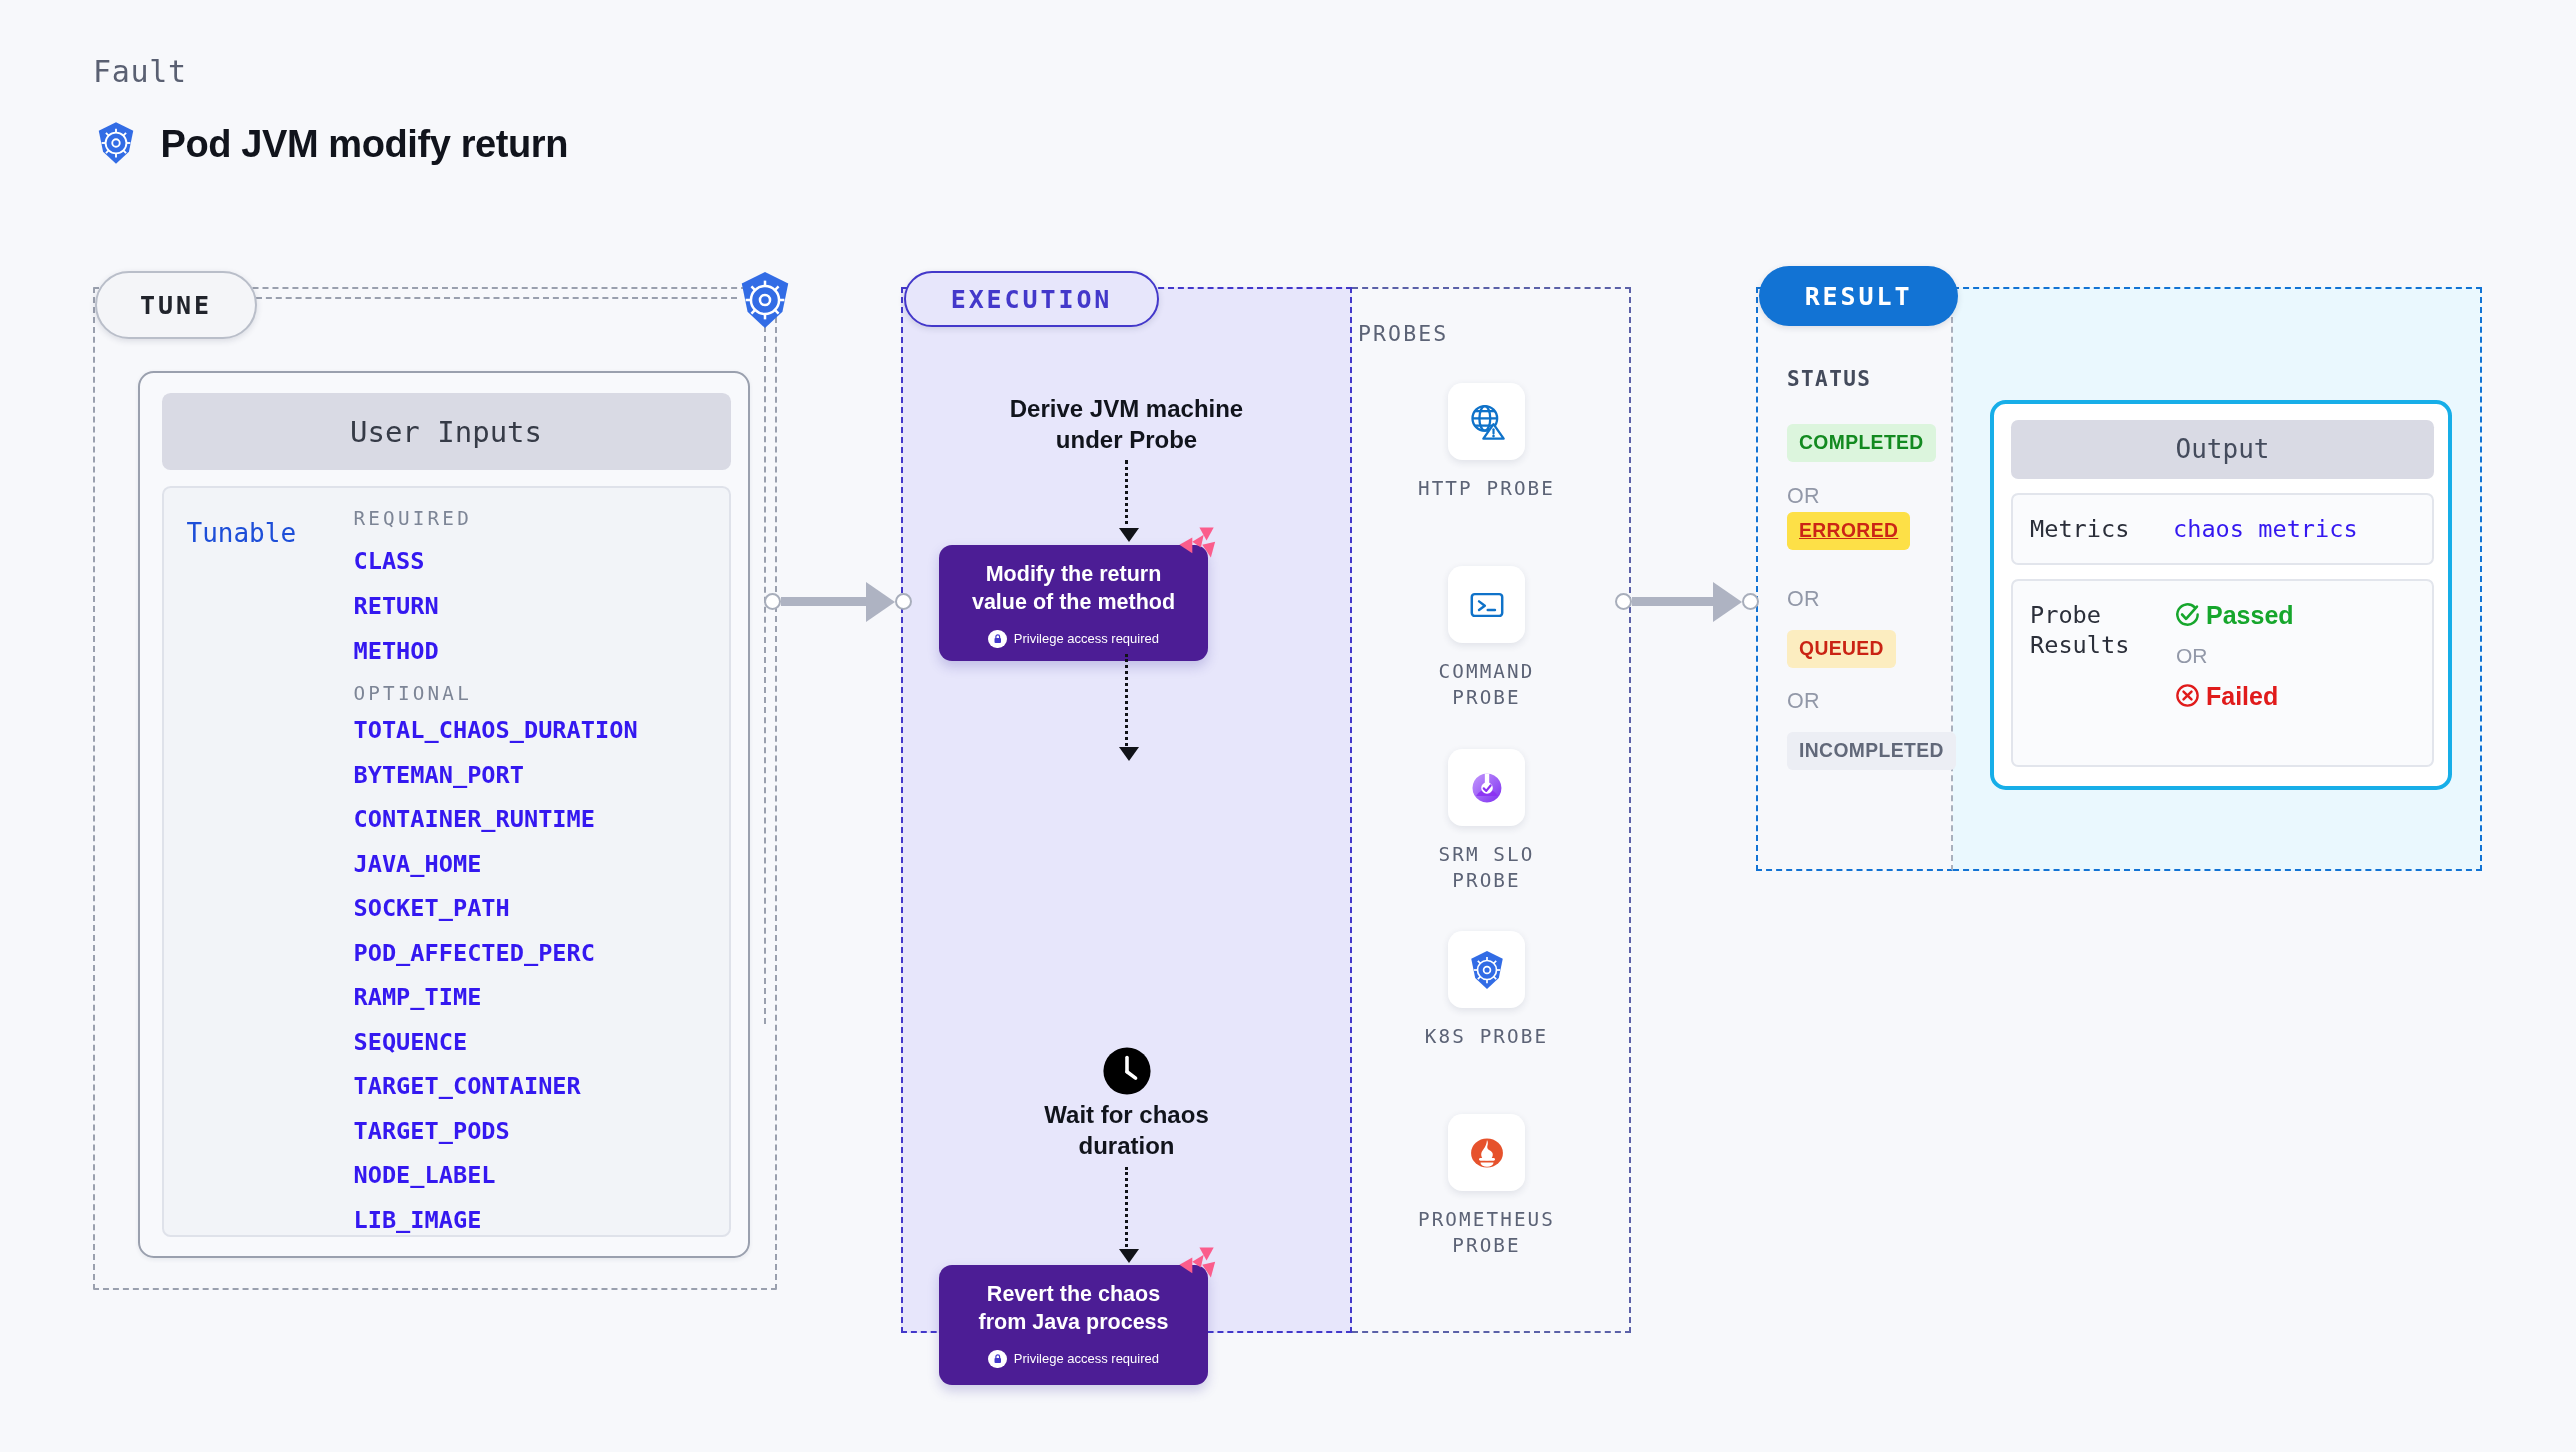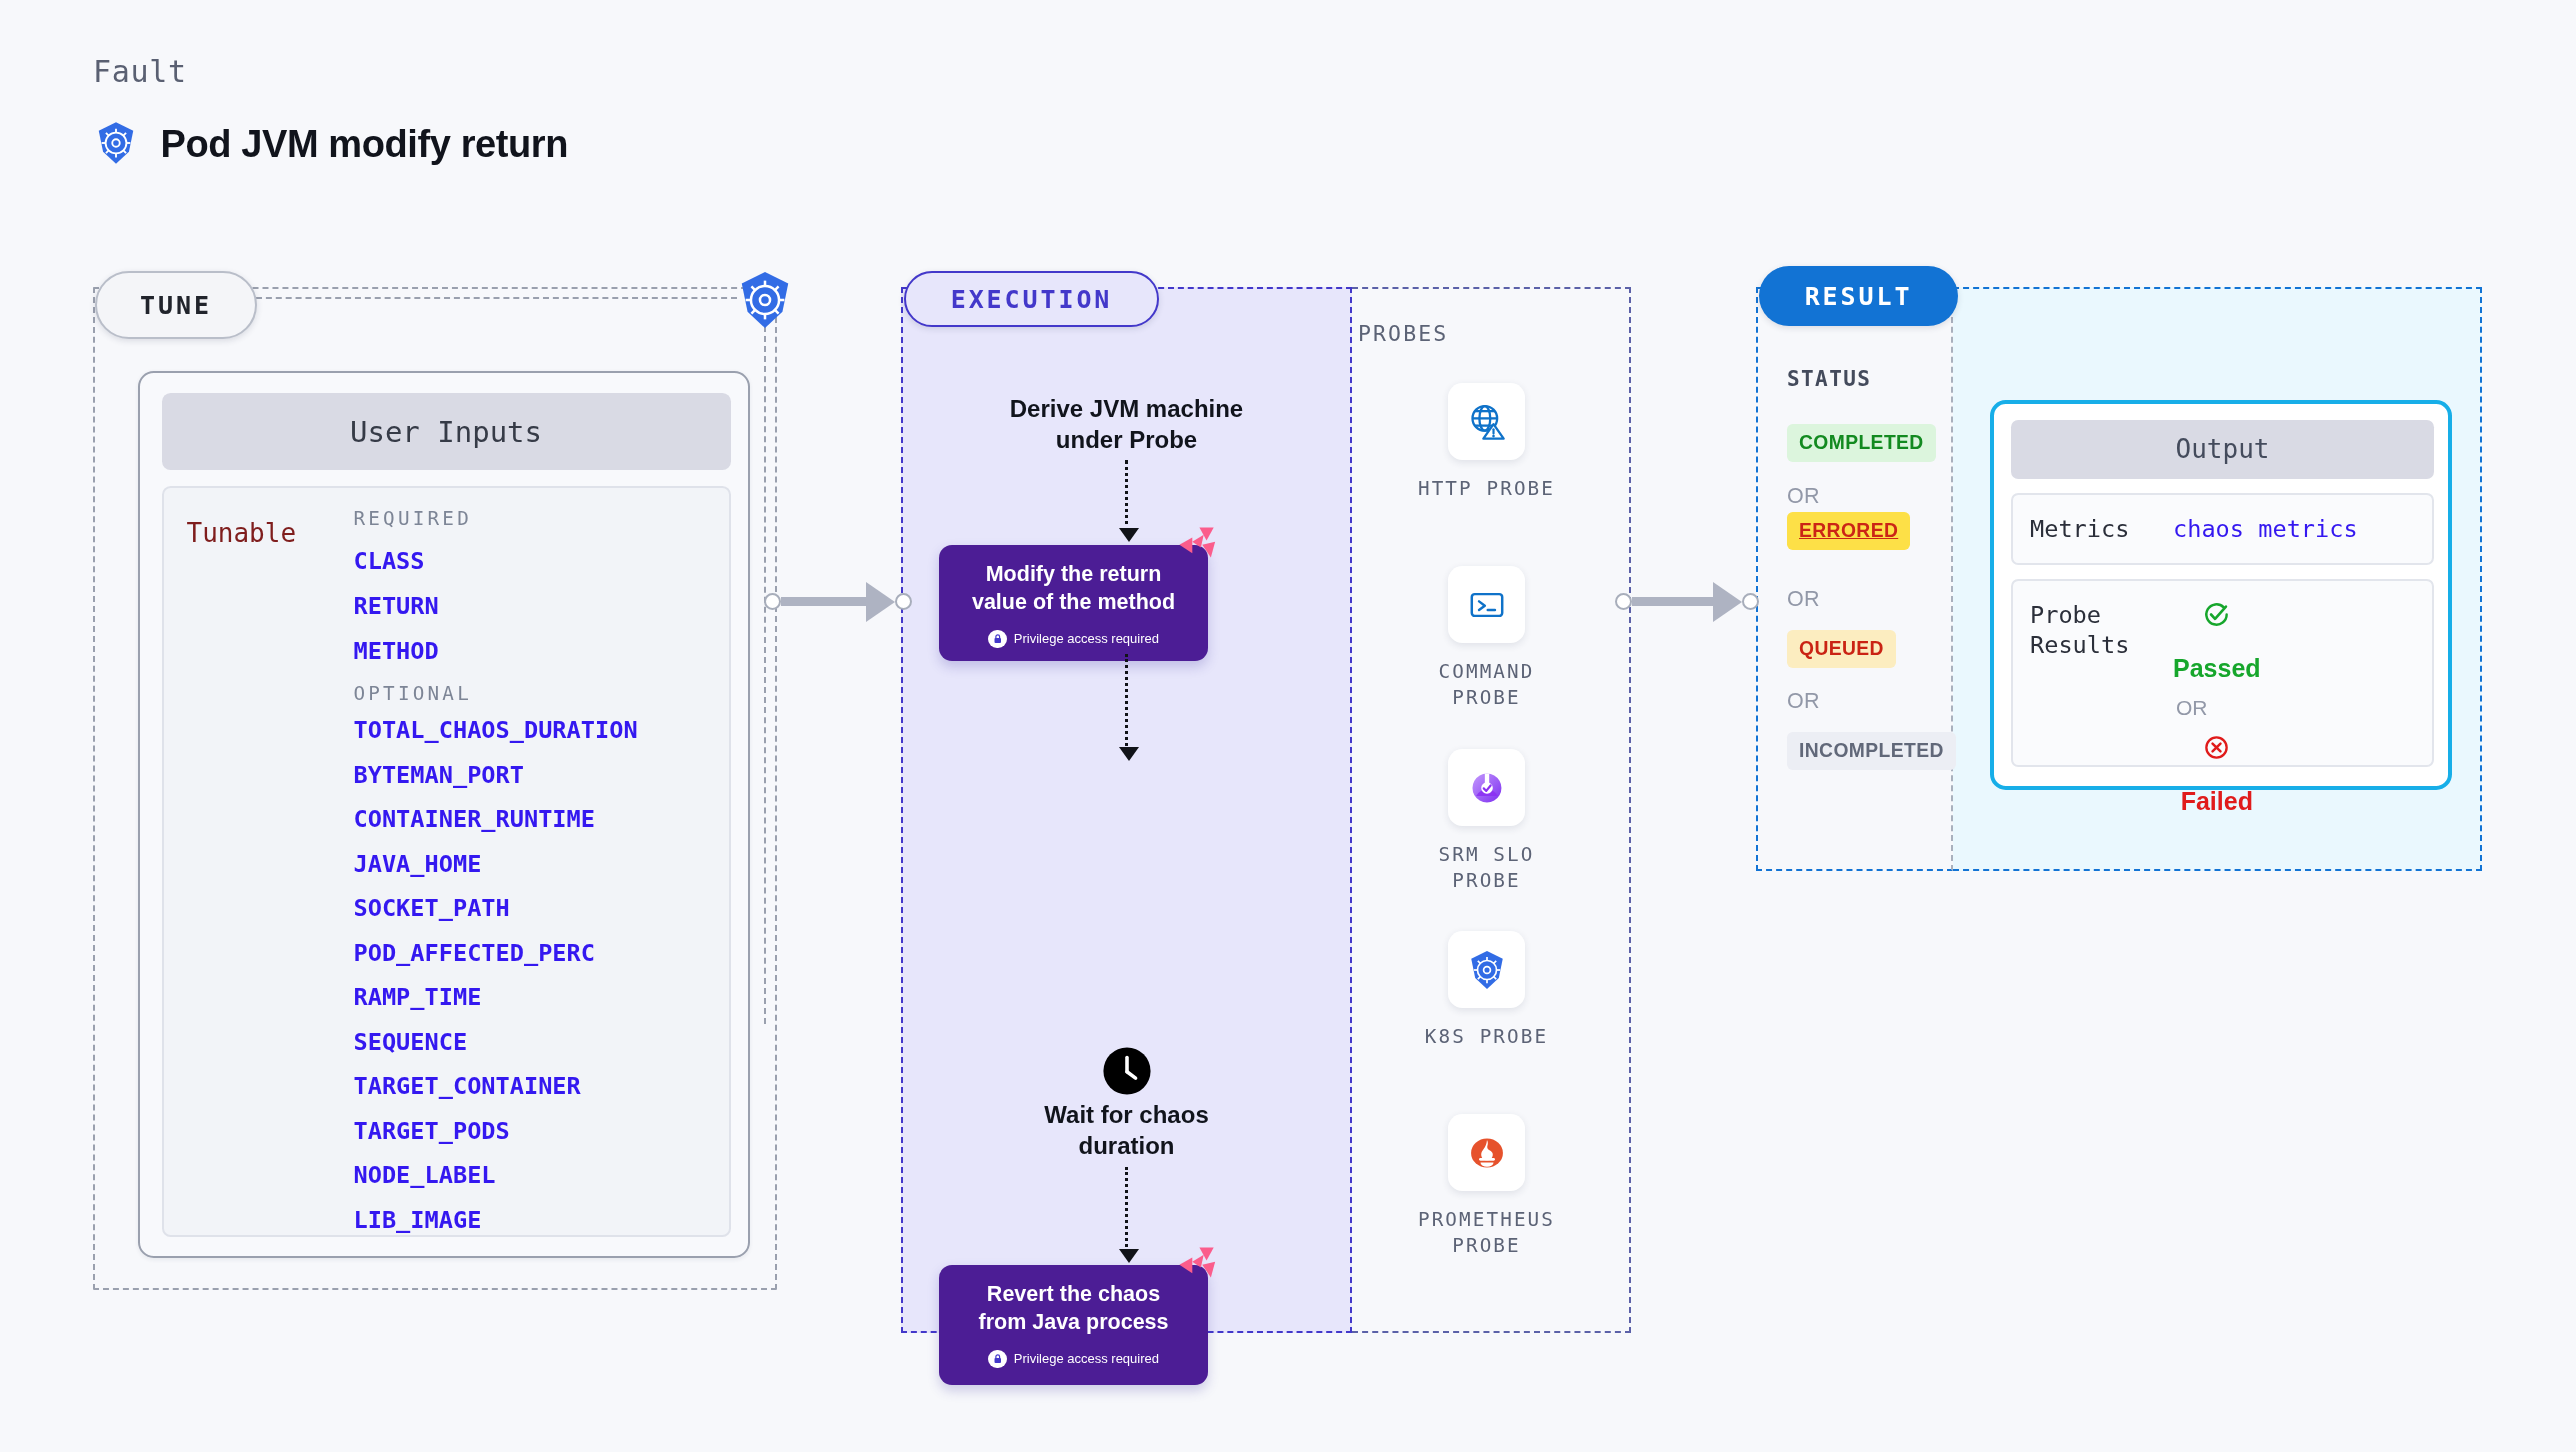--- a/index.html
+++ b/index.html
@@ -63,21 +63,21 @@
     background: #d9dae4; border-radius: 8.6px;
     display: flex; align-items: center; justify-content: center;
     font-family: "DejaVu Sans Mono", monospace; font-size: 29px; color: #363b47;
   }
   .ui-body {
     position: absolute; left: 21.5px; top: 113px; width: 569px; height: 751px;
     background: #f2f4f8; border: 2.1px solid #dfe2ea; border-radius: 8.6px;
   }
   .tunable-lbl {
     position: absolute; left: 23px; top: 30px;
-    font-family: "DejaVu Sans Mono", monospace; font-size: 26px; color: #7f1d1d;
+    font-family: "DejaVu Sans Mono", monospace; font-size: 26px; color: #1d4ed8;
   }
   .param-col { position: absolute; left: 190px; top: 18.6px; width: 365px; }
   .grp-lbl {
     font-family: "DejaVu Sans Mono", monospace; font-size: 19.3px;
     letter-spacing: 3.2px; color: #7d8596; margin-bottom: 7.2px;
   }
   .p-req {
     font-family: "DejaVu Sans Mono", monospace; font-weight: bold;
     font-size: 23.6px; color: #3418f0; margin: 17px 0 17px 0;
   }
@@ -224,21 +224,21 @@
   }
   .out-metrics { top: 89px; height: 72px; align-items: center; }
   .out-probes { top: 175px; height: 188px; }
   .out-key {
     font-family: "DejaVu Sans Mono", monospace; font-size: 23.6px;
     color: #2b2f3a; width: 143px; line-height: 1.3; flex: none;
   }
   .out-val-link {
     font-family: "DejaVu Sans Mono", monospace; font-size: 23.6px; color: #3418f0;
   }
-  .res-line { display: flex; align-items: center; gap: 23px; flex-direction: column; }
+  .res-line { display: flex; align-items: center; gap: 4px; }
   .res-pass { font-size: 25px; font-weight: bold; color: #16a62c; }
   .res-fail { font-size: 25px; font-weight: bold; color: #e01b1b; }
   .res-or { font-size: 21px; color: #9298a8; margin: 13px 0 13px 2.9px; }
 </style>
 </head>
 <body>
 
 <div class="stage">
 
   <div class="hdr-kind">Fault</div>

